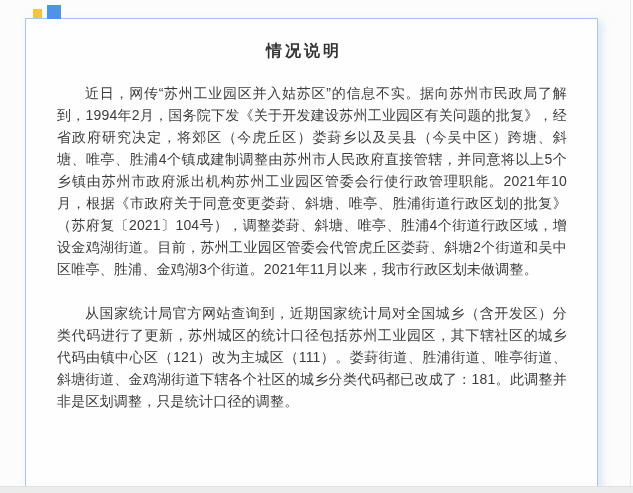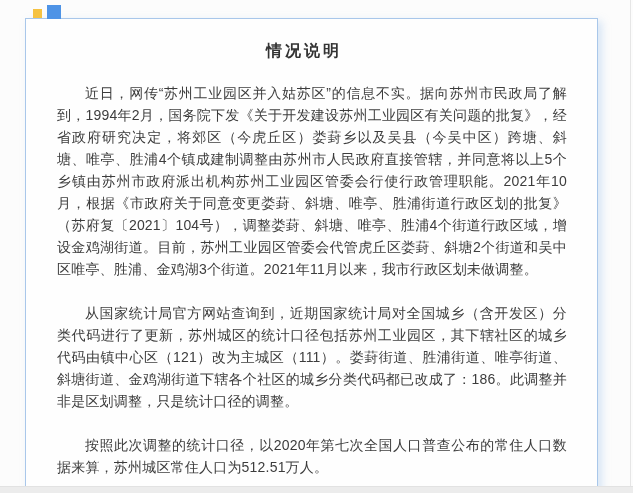--- a/index.html
+++ b/index.html
@@ -82,19 +82,18 @@
 <body>
 
 <div class="notice-panel">
   <span class="decor-square-yellow" style="background: rgb(245, 194, 66);"></span>
   <span class="decor-square-blue" style="background: rgb(78, 147, 230);"></span>
 
   <h1 class="notice-title">情况说明</h1>
 
   <p class="notice-paragraph">近日，网传“苏州工业园区并入姑苏区”的信息不实。据向苏州市民政局了解到，1994年2月，国务院下发《关于开发建设苏州工业园区有关问题的批复》，经省政府研究决定，将郊区（今虎丘区）娄葑乡以及吴县（今吴中区）跨塘、斜塘、唯亭、胜浦4个镇成建制调整由苏州市人民政府直接管辖，并同意将以上5个乡镇由苏州市政府派出机构苏州工业园区管委会行使行政管理职能。2021年10月，根据《市政府关于同意变更娄葑、斜塘、唯亭、胜浦街道行政区划的批复》（苏府复〔2021〕104号），调整娄葑、斜塘、唯亭、胜浦4个街道行政区域，增设金鸡湖街道。目前，苏州工业园区管委会代管虎丘区娄葑、斜塘2个街道和吴中区唯亭、胜浦、金鸡湖3个街道。2021年11月以来，我市行政区划未做调整。</p>
 
-  <p class="notice-paragraph">从国家统计局官方网站查询到，近期国家统计局对全国城乡（含开发区）分类代码进行了更新，苏州城区的统计口径包括苏州工业园区，其下辖社区的城乡代码由镇中心区（121）改为主城区（111）。娄葑街道、胜浦街道、唯亭街道、斜塘街道、金鸡湖街道下辖各个社区的城乡分类代码都已改成了：186。此调整并非是区划调整，只是统计口径的调整。</p>
+  <p class="notice-paragraph">从国家统计局官方网站查询到，近期国家统计局对全国城乡（含开发区）分类代码进行了更新，苏州城区的统计口径包括苏州工业园区，其下辖社区的城乡代码由镇中心区（121）改为主城区（111）。娄葑街道、胜浦街道、唯亭街道、斜塘街道、金鸡湖街道下辖各个社区的城乡分类代码都已改成了：181。此调整并非是区划调整，只是统计口径的调整。</p>
 
-  <p class="notice-paragraph">按照此次调整的统计口径，以2020年第七次全国人口普查公布的常住人口数据来算，苏州城区常住人口为512.51万人。</p>
 </div>
 
 <div class="page-right-edge"></div>
 <div class="bottom-strip"></div>
 
 </body></html>

